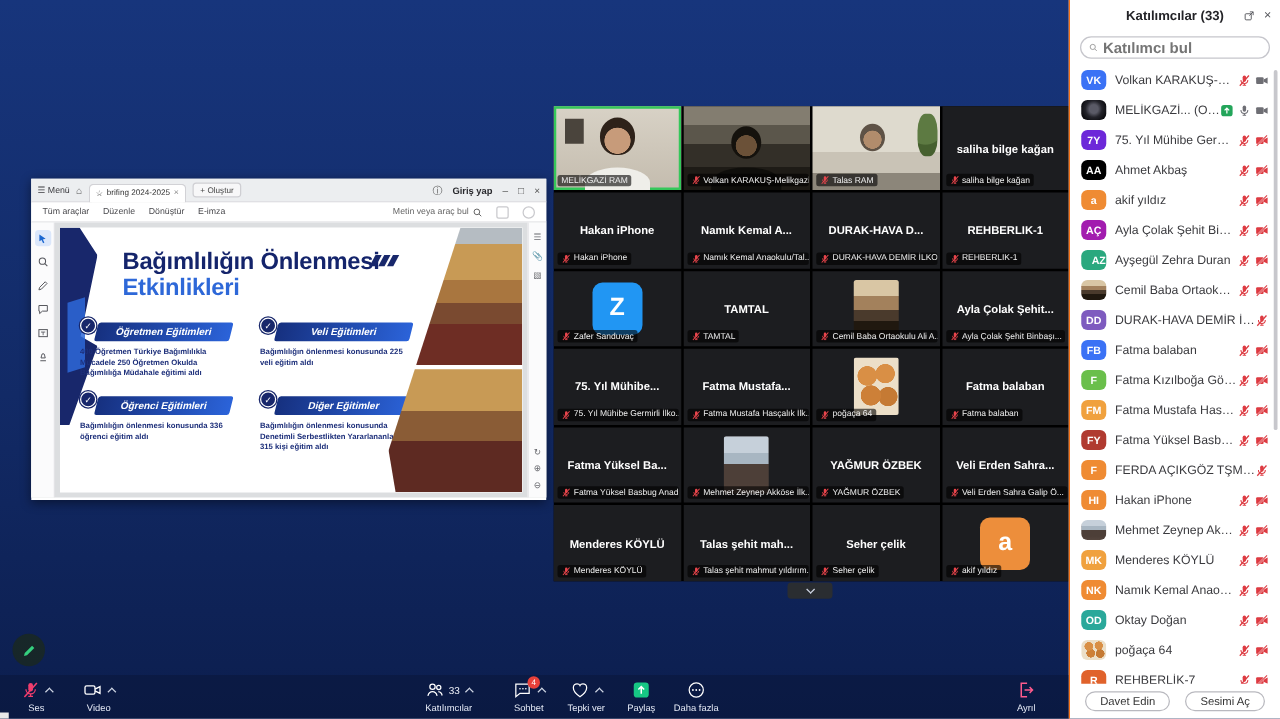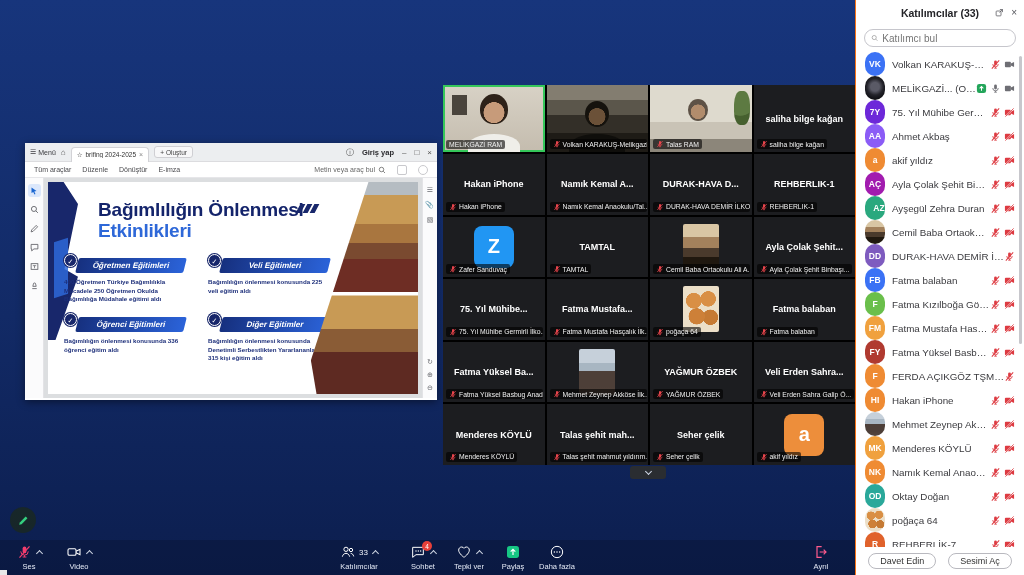--- a/index.html
+++ b/index.html
@@ -108,24 +108,24 @@
   .collapse { position:absolute; left:630px; top:466px; width:36px; height:13px; background:#2a2d31; border-radius:3px;
               display:flex; align-items:center; justify-content:center; }
   .chev-down { width:5px; height:5px; border-left:1.4px solid #cfd6e4; border-top:1.4px solid #cfd6e4; transform:rotate(-135deg); margin-top:-2px; }
 
   
   .panel { position:absolute; right:0; top:0; width:169px; height:575px; background:#fff; color:#333; border-left:1px solid #f97316; }
   .panel-header { height:26px; display:flex; align-items:center; justify-content:center; position:relative; }
   .panel-title { font-size:10.5px; font-weight:bold; color:#232327; }
   .panel-actions { position:absolute; right:7px; top:7px; display:flex; gap:7px; align-items:center; color:#55565c; }
   .panel-search { margin:3px 8px 4px; height:18px; border:1px solid #c6c6cc; border-radius:10px; display:flex; align-items:center; padding:0 6px; gap:4px; }
-  .panel-search input { border:none; outline:none; width:100%; font-size:10px; color:#444; font-family:"Liberation Sans",sans-serif; }
+  .panel-search input { border:none; outline:none; width:100%; font-size:12px; color:#444; font-family:"Liberation Sans",sans-serif;font-weight:bold; }
   .plist { position:absolute; left:0; right:0; top:52px; bottom:28px; overflow:hidden; }
   .prow { height:24px; display:flex; align-items:center; padding:0 9px; gap:0; }
-  .pavatar { width:20px; height:24px; border-radius:10px; display:flex; align-items:center; justify-content:center;
+  .pavatar { width:20px; height:16px; border-radius:5px; display:flex; align-items:center; justify-content:center;
              font-size:8.5px; font-weight:bold; color:#fff; flex:none; }
   .pname { margin-left:7px; flex:1; font-size:9.8px; color:#3a3a3e; white-space:nowrap; overflow:hidden; text-overflow:ellipsis; }
   .picons { display:flex; gap:3px; align-items:center; flex:none; }
   .picon { display:flex; }
   .pscroll { position:absolute; right:2px; top:56px; width:3px; height:288px; border-radius:2px; background:#c7c7cc; }
   .panel-footer { position:absolute; left:0; right:0; bottom:0; height:28px; display:flex; align-items:center; justify-content:space-evenly; }
   .pbtn { border:1px solid #b9b9bf; background:#fff; border-radius:9px; font-size:9px; color:#333;
           padding:2px 11px; font-family:"Liberation Sans",sans-serif; }
 
   
@@ -691,21 +691,21 @@
             <svg width="11" height="11" viewBox="0 0 24 24">
               <rect x="2" y="6" width="13" height="12" rx="2" fill="#dd3b42"></rect>
               <path d="M15 10l7-3.5v11L15 14z" fill="#dd3b42"></path>
               <line x1="3" y1="21" x2="21" y2="3" stroke="#fff" stroke-width="3"></line>
               <line x1="3" y1="21" x2="21" y2="3" stroke="#dd3b42" stroke-width="1.8"></line>
             </svg>
           </span>
         </span>
       </div>
       <div class="prow">
-        <span class="pavatar" style="background: #8b5cf6;">AA</span>
+        <span class="pavatar" style="background: #000000;">AA</span>
         <span class="pname">Ahmet Akbaş</span>
         <span class="picons">
           <span class="picon">
             <svg width="11" height="11" viewBox="0 0 24 24">
               <rect x="9" y="3" width="6" height="11" rx="3" fill="#dd3b42"></rect>
               <path d="M6 11a6 6 0 0 0 12 0M12 17v3M9 20h6" stroke="#dd3b42" stroke-width="1.8" fill="none"></path>
               <line x1="4" y1="21" x2="20" y2="3" stroke="#dd3b42" stroke-width="2.2"></line>
             </svg>
           </span>
           <span class="picon">

